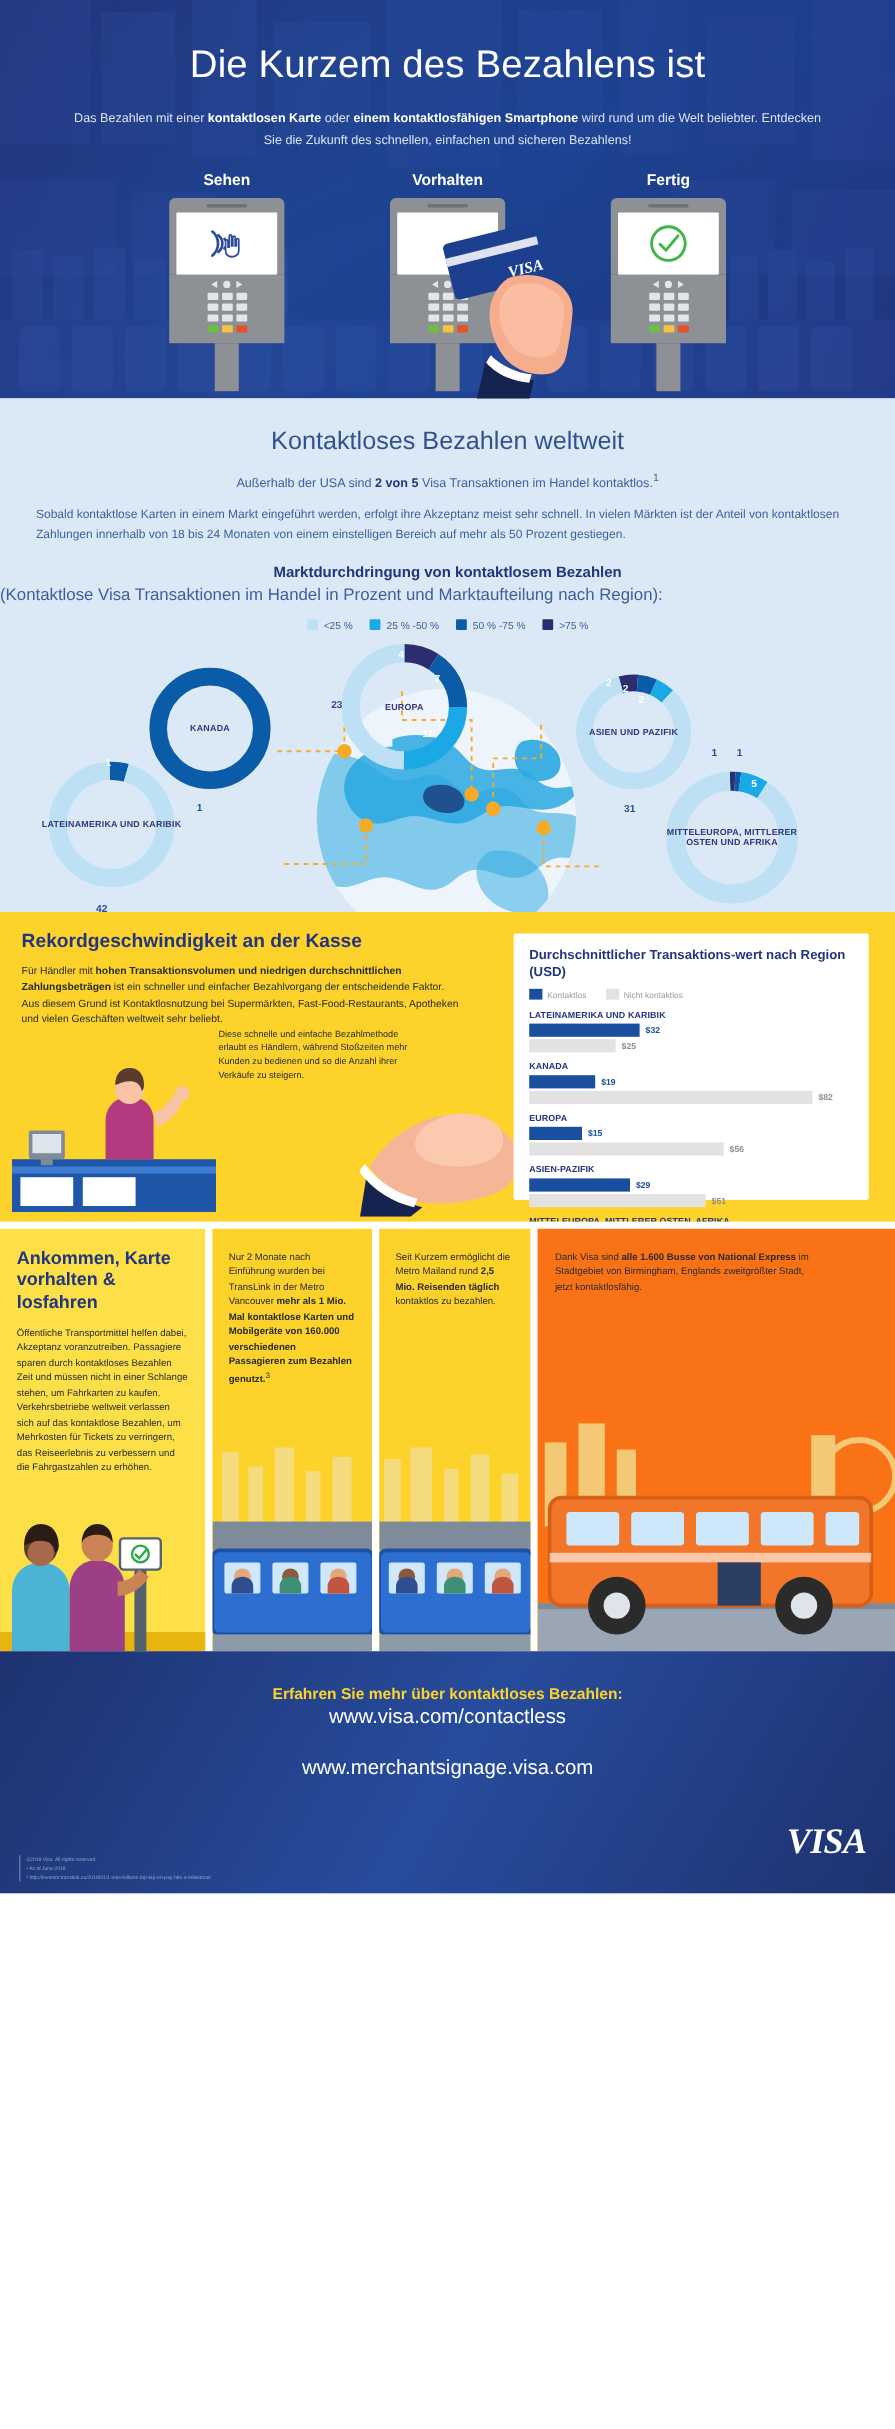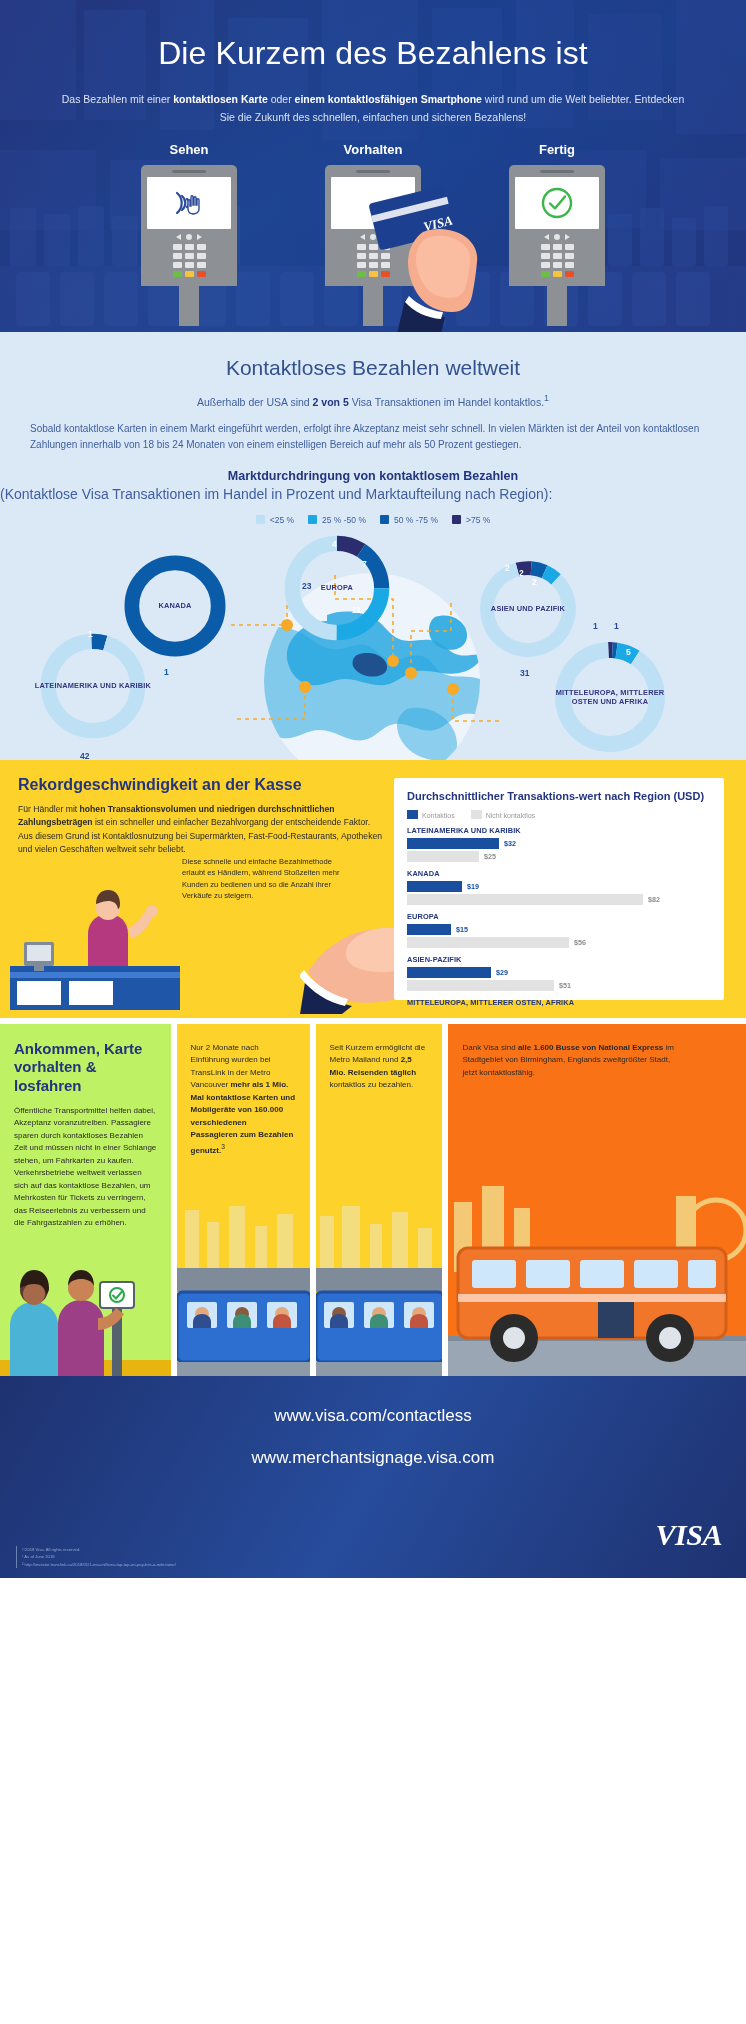--- a/index.html
+++ b/index.html
@@ -114,41 +114,41 @@
   .dnum { position:absolute; font-weight:700; font-size:8.5px; }
 
   
   .sec-speed { background:#fcd22b; position:relative; overflow:hidden; height:258px; }
   .sec-speed h2 { color:#22357e; font-weight:700; font-size:16px; padding:16px 0 0 18px; }
   .speed-p { color:#2a2a2a; font-size:8.6px; line-height:1.55; padding:9px 18px 0 18px; width:400px; }
   .speed-p b { font-weight:700; }
   .speed-quote { position:absolute; left:182px; top:96px; width:158px; color:#2a2a2a; font-size:7.6px; line-height:1.5; }
 
   .bar-card {
-    position:absolute; right:22px; top:18px; width:330px; height:222px;
+    position:absolute; right:22px; top:18px; width:296px; height:222px;
     background:#ffffff; border-radius:2px; padding:11px 13px;
   }
   .bar-card h3 { color:#22357e; font-weight:700; font-size:11px; line-height:1.28; }
   .bar-legend { display:flex; gap:16px; margin-top:7px; align-items:center; }
   .bar-legend span { font-size:7px; color:#9a9a9a; }
   .bl-sw { width:11px;height:9px;display:inline-block;margin-right:4px;vertical-align:-1px;}
   .bar-group { margin-top:7px; }
   .bar-region { color:#22357e; font-weight:700; font-size:7.4px; letter-spacing:.1px; }
   .bar-row { display:flex; align-items:center; margin-top:2.5px; height:11px; }
   .bar { height:11px; }
   .bar.c { background:#1a4fa0; }
   .bar.n { background:#e2e2e2; }
   .bar-val { font-size:7.2px; font-weight:700; margin-left:5px; }
   .bar-val.c { color:#1a4fa0; }
   .bar-val.n { color:#8d8d8d; }
 
   
   .sec-transit { display:flex; height:352px; }
   .tcol { position:relative; overflow:hidden; }
-  .tcol.c1 { width:172px; background:#bef264; }
+  .tcol.c1 { width:172px; background:#fde047; }
   .tcol.c2 { width:134px; background:#fcd22b; margin-left:6px; }
   .tcol.c3 { width:128px; background:#fcd22b; margin-left:6px; }
   .tcol.c4 { width:300px; background:#f97316; margin-left:6px; }
   .tcol h2 { color:#22357e; font-weight:700; font-size:15px; line-height:1.22; padding:16px 14px 0 14px; }
   .tcol p { color:#2a2a2a; font-size:8px; line-height:1.56; padding:10px 14px 0 14px; }
   .tcol p b { font-weight:700; }
   .tcol.c2 p, .tcol.c3 p, .tcol.c4 p { padding-top:18px; }
 
   
   .footer {
@@ -483,21 +483,21 @@
             <circle cx="21" cy="21" r="15.9" stroke="#2b2d6e" stroke-dasharray="9.1 90.9" stroke-dashoffset="0"></circle>
             <circle cx="21" cy="21" r="15.9" stroke="#0a5ba8" stroke-dasharray="15.9 84.1" stroke-dashoffset="-9.1"></circle>
             <circle cx="21" cy="21" r="15.9" stroke="#1aa9e4" stroke-dasharray="25 75" stroke-dashoffset="-25"></circle>
             <circle cx="21" cy="21" r="15.9" stroke="#bee0f5" stroke-dasharray="50 50" stroke-dashoffset="-50"></circle>
           </g>
         </svg>
         <div class="donut-label">EUROPA</div>
         <span class="dnum" style="left:54px; top:10px; color:#ffffff;">4</span>
         <span class="dnum" style="left:84px; top:30px; color:#ffffff;">7</span>
         <span class="dnum" style="left:74px; top:76px; color:#ffffff;">11</span>
-        <span class="dnum" style="left:-2px; top:52px; color:#2b4a9b;margin-left:26px;">23</span>
+        <span class="dnum" style="left:-2px; top:52px; color:#2b4a9b;">23</span>
       </div>
 
       <div class="donut" style="left:474px; top:28px; width:108px; height:108px;">
         <svg width="108" height="108" viewBox="0 0 42 42">
           <g transform="rotate(-105 21 21)" fill="none" stroke-width="5.4">
             <circle cx="21" cy="21" r="15.9" stroke="#2b2d6e" stroke-dasharray="5.4 94.6" stroke-dashoffset="0"></circle>
             <circle cx="21" cy="21" r="15.9" stroke="#0a5ba8" stroke-dasharray="5.4 94.6" stroke-dashoffset="-5.4"></circle>
             <circle cx="21" cy="21" r="15.9" stroke="#1aa9e4" stroke-dasharray="5.4 94.6" stroke-dashoffset="-10.8"></circle>
             <circle cx="21" cy="21" r="15.9" stroke="#bee0f5" stroke-dasharray="83.8 16.2" stroke-dashoffset="-16.2"></circle>
           </g>
@@ -770,20 +770,21 @@
             <circle cx="66" cy="152" r="11" fill="#dfe4ea"></circle>
           <circle cx="222" cy="152" r="24" fill="#2b2b2b"></circle>
             <circle cx="222" cy="152" r="11" fill="#dfe4ea"></circle>
         </g>
       </svg>
     </div>
 
   </section>
 
   <section class="footer">
+    <div class="foot-b">Erfahren Sie mehr über kontaktloses Bezahlen:</div>
     <div class="foot-u">www.visa.com/contactless</div>
     <div class="foot-gap"></div>
     <div class="foot-u">www.merchantsignage.visa.com</div>
 
     <div class="foot-notes">
       <div>©2018 Visa. All rights reserved.</div>
       <div>¹ As of June 2018</div>
       <div>² http://investor.translink.ca/2018/01/1-mio-millions-tap-tap-on-pay-hits-a-milestone/</div>
     </div>
 

